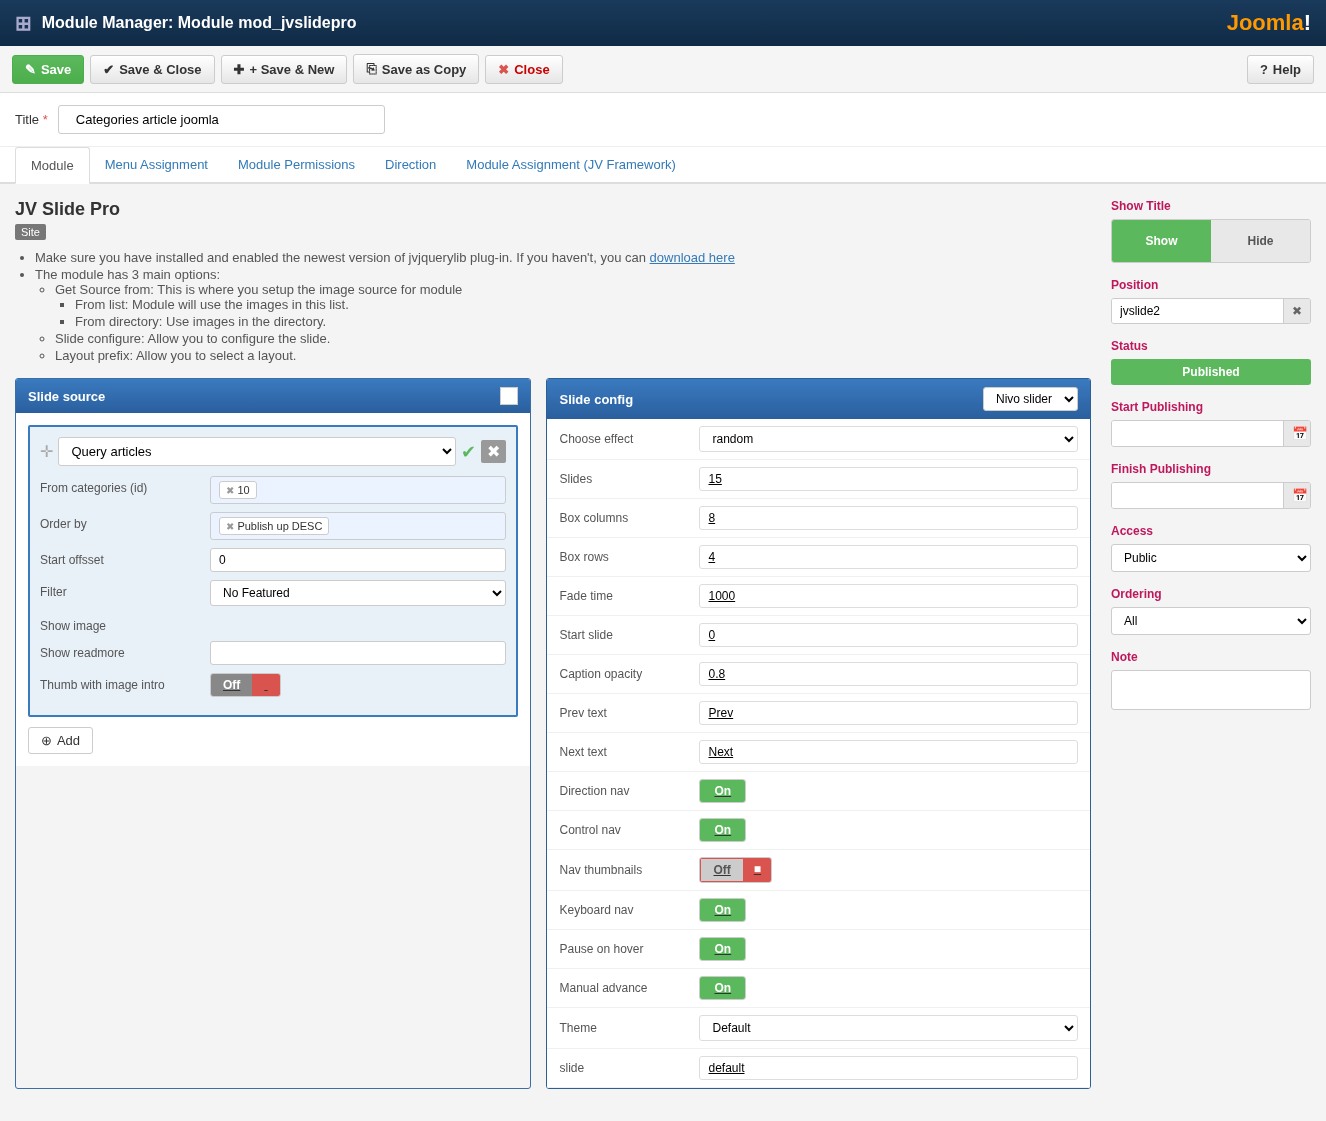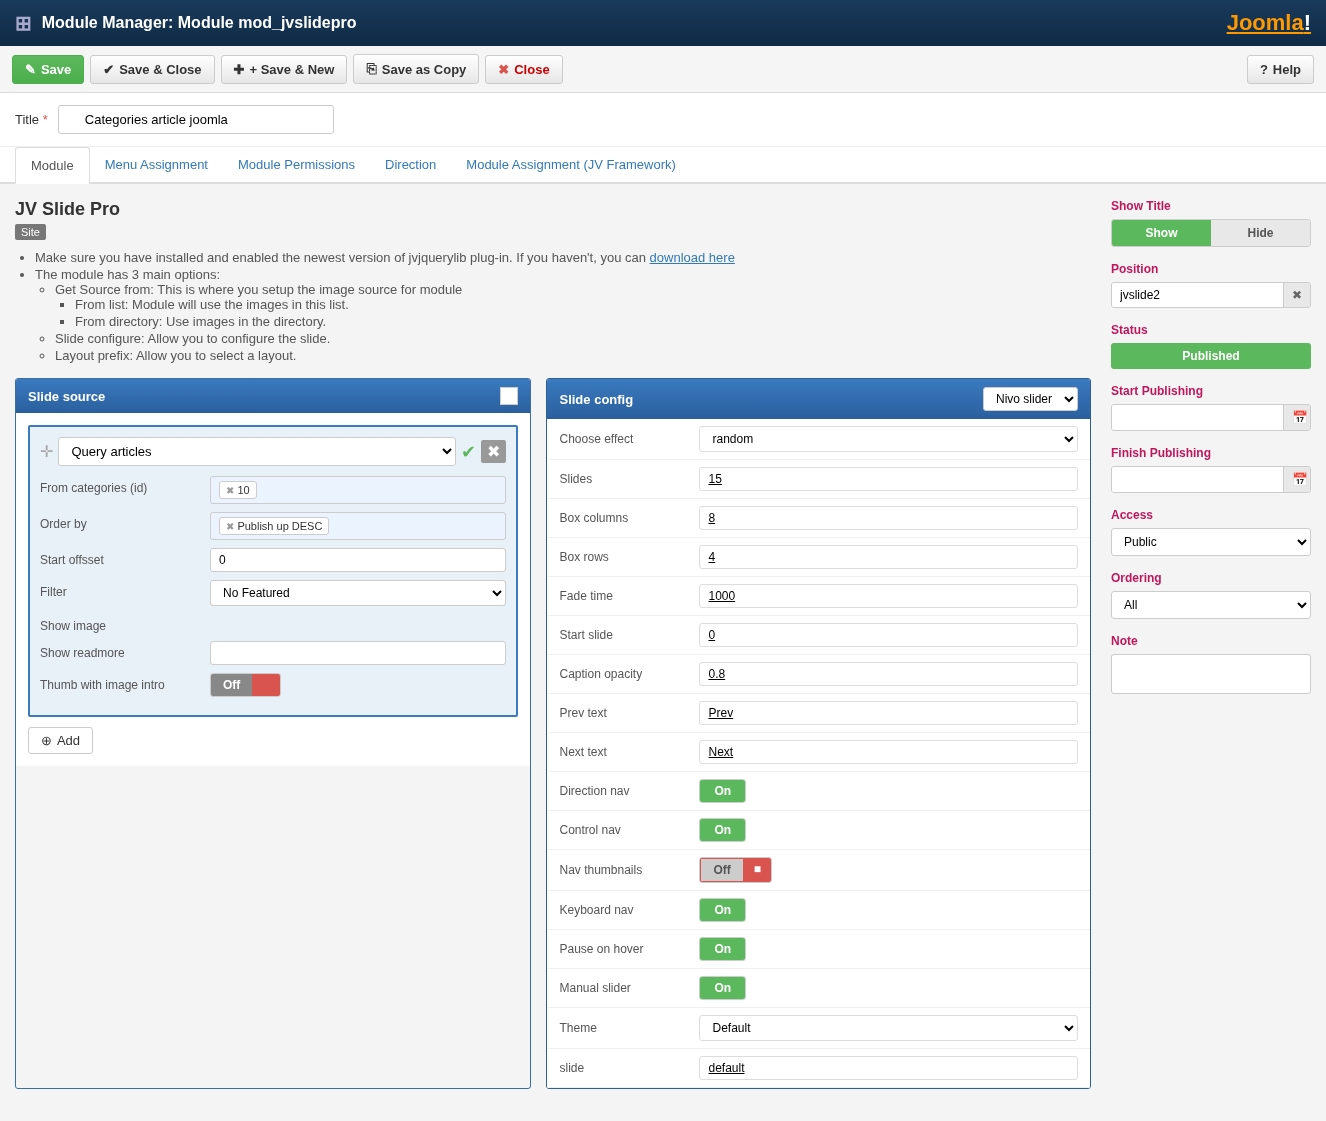--- a/index.html
+++ b/index.html
@@ -13,21 +13,21 @@
     .toolbar { background: #f5f5f5; border-bottom: 1px solid #ddd; padding: 8px 12px; display: flex; align-items: center; gap: 6px; }
     .btn { display: inline-flex; align-items: center; gap: 5px; padding: 6px 12px; border-radius: 3px; border: 1px solid; cursor: pointer; font-size: 13px; font-weight: bold; }
     .btn-success { background: linear-gradient(to bottom, #5cb85c, #4cae4c); color: #fff; border-color: #4cae4c; }
     .btn-default { background: linear-gradient(to bottom, #fff, #e6e6e6); color: #333; border-color: #ccc; }
     .btn-danger { background: linear-gradient(to bottom, #fff, #e6e6e6); color: #c00; border-color: #ccc; }
     .btn-help { background: linear-gradient(to bottom, #fff, #e6e6e6); color: #333; border-color: #ccc; margin-left: auto; }
 
     
     .title-row { padding: 12px 15px; display: flex; align-items: center; gap: 10px; background: #fff; border-bottom: 1px solid #eee; }
     .title-label { font-size: 13px; color: #333; }
-    .title-input { border: 1px solid #ccc; padding: 6px 26px; width: 276px; font-size: 13px; border-radius: 3px; }
+    .title-input { border: 1px solid #ccc; padding: 6px 17px; width: 327px; font-size: 13px; border-radius: 3px; }
 
     
     .tabs { background: #fff; border-bottom: 2px solid #ddd; padding: 0 15px; display: flex; gap: 0; }
     .tab { padding: 10px 15px; cursor: pointer; font-size: 13px; color: #337ab7; border-bottom: 2px solid transparent; margin-bottom: -2px; }
     .tab.active { color: #333; border-bottom-color: #fff; border: 1px solid #ddd; border-bottom-color: #fff; background: #fff; margin-bottom: -2px; border-radius: 3px 3px 0 0; }
     .tab.active { color: #555; border-left: 1px solid #ddd; border-top: 1px solid #ddd; border-right: 1px solid #ddd; }
 
     
     .main-content { padding: 15px; display: flex; gap: 20px; }
     .left-panel { flex: 1; }
@@ -58,41 +58,41 @@
 
     .form-row { display: flex; align-items: flex-start; margin-bottom: 8px; gap: 10px; }
     .form-label { width: 160px; color: #555; font-size: 12px; padding-top: 5px; flex-shrink: 0; }
     .form-control { flex: 1; border: 1px solid #ccc; padding: 4px 8px; font-size: 12px; border-radius: 3px; background: #fff; }
     .tag-input { background: #eaf3ff; border: 1px solid #ccc; padding: 4px 8px; border-radius: 3px; display: flex; align-items: center; gap: 5px; }
     .tag { background: #fff; border: 1px solid #ccc; border-radius: 3px; padding: 2px 6px; font-size: 11px; color: #333; display: flex; align-items: center; gap: 3px; }
     .tag-remove { cursor: pointer; color: #999; font-size: 10px; }
 
     
     .toggle-container { display: flex; align-items: center; }
-    .toggle { display: inline-flex; border-radius: 3px; overflow: hidden; border: 1px solid #ccc; }
+    .toggle { display: inline-flex; border-radius: 3px; overflow: hidden; border: 1px solid #ccc; text-decoration: underline; }
     .toggle-off-red { background: #d9534f; color: #fff; padding: 4px 12px; font-size: 12px; font-weight: bold; cursor: pointer; }
     .toggle-grey { background: #888; color: #fff; padding: 4px 12px; font-size: 12px; font-weight: bold; cursor: pointer; }
 
     .add-btn { display: inline-flex; align-items: center; gap: 5px; padding: 5px 12px; background: #fff; border: 1px solid #ccc; border-radius: 3px; cursor: pointer; font-size: 13px; color: #333; }
 
     
     .config-panel { border: 1px solid #2a6096; border-radius: 3px; overflow: hidden; }
     .config-header { background: linear-gradient(to bottom, #3a7abf, #2a5f9e); color: #fff; padding: 8px 12px; font-size: 13px; font-weight: bold; display: flex; align-items: center; justify-content: space-between; }
     .config-body { background: #fff; padding: 0; }
     .config-row { display: flex; align-items: center; border-bottom: 1px solid #f0f0f0; padding: 7px 12px; gap: 10px; }
     .config-label { width: 130px; color: #555; font-size: 12px; flex-shrink: 0; }
     .config-value { flex: 1; }
     .config-input { width: 100%; border: 1px solid #ddd; padding: 4px 8px; font-size: 12px; border-radius: 3px; background: #fff; text-decoration: underline; }
     .config-select { width: 100%; border: 1px solid #ddd; padding: 4px 8px; font-size: 12px; border-radius: 3px; background: #fff; }
 
     
     .right-section { margin-bottom: 15px; }
     .right-label { font-size: 12px; color: #be185d; margin-bottom: 6px; font-weight: bold; }
     .show-hide-toggle { display: flex; border: 1px solid #ccc; border-radius: 3px; overflow: hidden; width: 100%; }
-    .sh-btn { flex: 1; padding: 6px; text-align: center; font-size: 12px; font-weight: bold; cursor: pointer; }
+    .sh-btn { flex: 1; padding: 14px; text-align: center; font-size: 12px; font-weight: bold; cursor: pointer; }
     .sh-btn.active-show { background: #5cb85c; color: #fff; }
     .sh-btn.inactive { background: #e8e8e8; color: #555; }
     .status-published { background: #5cb85c; color: #fff; padding: 6px 12px; border-radius: 3px; font-size: 12px; font-weight: bold; text-align: center; width: 100%; }
     .position-input { display: flex; border: 1px solid #ccc; border-radius: 3px; overflow: hidden; width: 100%; }
     .position-input input { flex: 1; border: none; padding: 5px 8px; font-size: 12px; outline: none; }
     .position-input .pos-btn { padding: 5px 8px; background: #e8e8e8; border-left: 1px solid #ccc; cursor: pointer; font-size: 12px; color: #666; }
     .date-input { display: flex; border: 1px solid #ccc; border-radius: 3px; overflow: hidden; width: 100%; }
     .date-input input { flex: 1; border: none; padding: 5px 8px; font-size: 12px; outline: none; }
     .date-input .cal-btn { padding: 5px 8px; background: #e8e8e8; border-left: 1px solid #ccc; cursor: pointer; }
     .right-select { width: 100%; border: 1px solid #ccc; padding: 5px 8px; font-size: 12px; border-radius: 3px; background: #fff; }
@@ -103,21 +103,21 @@
     .nivo-select-wrap select { border: 1px solid #ccc; padding: 4px 8px; font-size: 12px; border-radius: 3px; background: #fff; }
   </style>
 </head>
 <body>
 
 <div class="header">
   <div class="header-title">
     <span style="color:#aac;font-size:20px;">⊞</span>
     <span>Module Manager: Module mod_jvslidepro</span>
   </div>
-  <div style="color:#f90;font-size:22px;font-weight:bold;text-decoration:underline;">
+  <div style="color:#f90;font-size:22px;font-weight:bold;">
     <span style="color:#f90;">J</span><span style="color:#f90;">oomla</span><span style="color:#fff;">!</span>
   </div>
 </div>
 
 <div class="toolbar">
   <button class="btn btn-success">
     <span>✎</span>
     <span>Save</span>
   </button>
   <button class="btn btn-default">
@@ -363,21 +363,21 @@
           <div class="config-row">
             <span class="config-label">Pause on hover</span>
             <div class="config-value">
               <div class="toggle">
                 <div style="background:#5cb85c;color:#fff;padding:4px 14px;font-size:12px;font-weight:bold;cursor:pointer;">On</div>
               </div>
             </div>
           </div>
 
           <div class="config-row">
-            <span class="config-label">Manual slider</span>
+            <span class="config-label">Manual advance</span>
             <div class="config-value">
               <div class="toggle">
                 <div style="background:#5cb85c;color:#fff;padding:4px 14px;font-size:12px;font-weight:bold;cursor:pointer;">On</div>
               </div>
             </div>
           </div>
 
           <div class="config-row">
             <span class="config-label">Theme</span>
             <div class="config-value">

